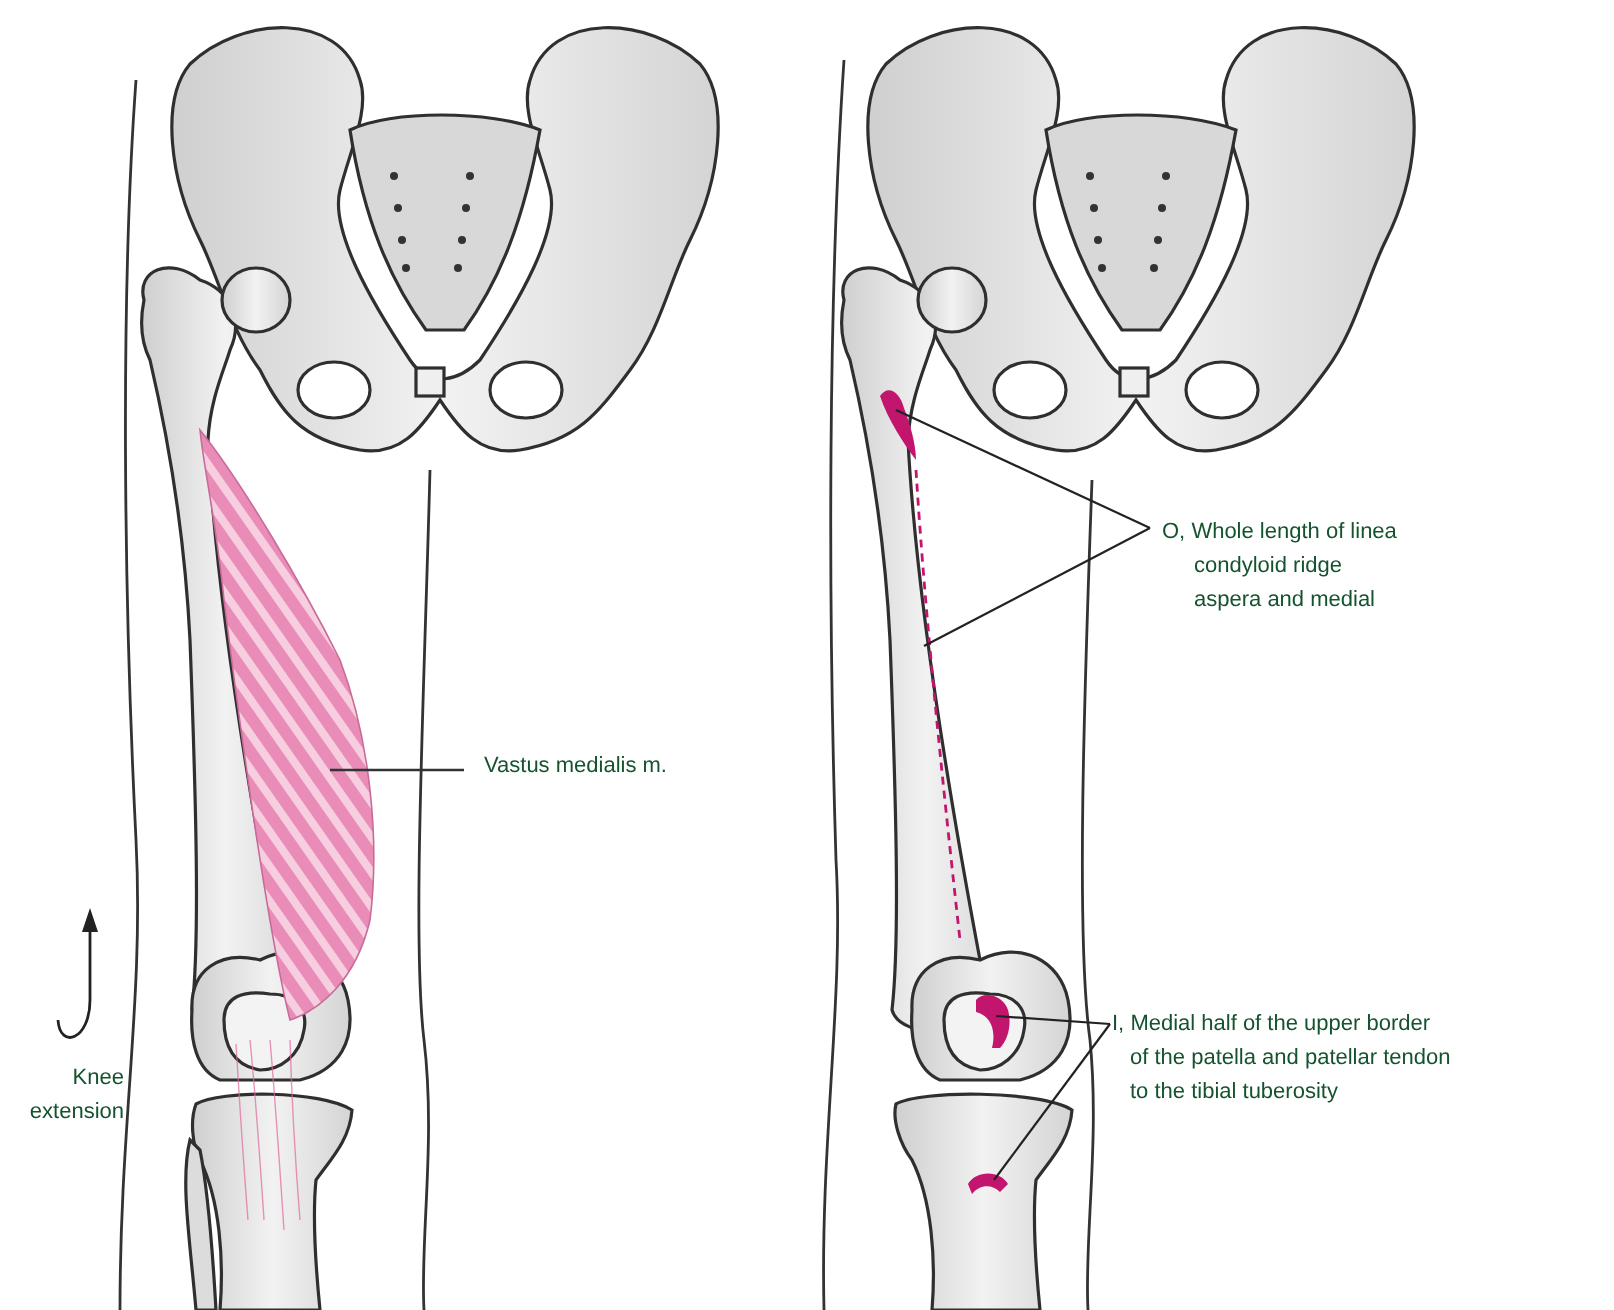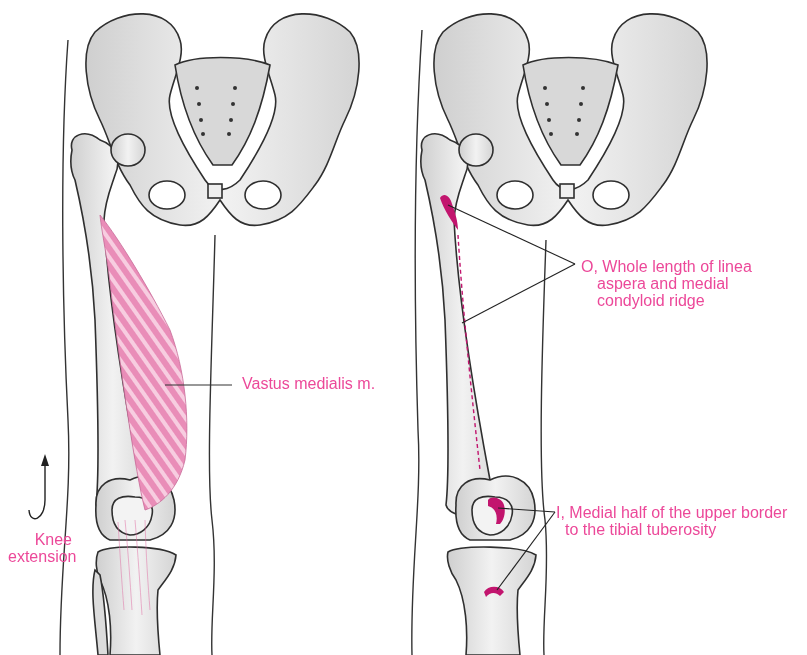--- a/index.html
+++ b/index.html
@@ -1,21 +1,21 @@
 <!DOCTYPE html>
 <html><head>
 <meta charset="utf-8">
 <style>
   html, body { margin: 0; padding: 0; background: #ffffff; }
   body { width: 807px; height: 655px; overflow: hidden; position: relative;
          font-family: "Liberation Sans", "DejaVu Sans", sans-serif; color: #2b2b2b; }
   .figure { position: absolute; left: 0; top: 0; width: 807px; height: 655px; }
   .panel { position: absolute; top: 0; width: 404px; height: 655px; }
   .panel svg { position: absolute; left: 0; top: 0; }
-  .label { position: absolute; font-size: 16px; line-height: 17px; color: #ec4899; white-space: nowrap; }
+  .label { position: absolute; font-size: 11px; line-height: 17px; color: #14532d; white-space: nowrap; }
   .label .indent { display: block; padding-left: 16px; }
   .label-right { text-align: right; }
 </style>
 </head>
 <body>
 
 <div class="figure">
 
   <div class="panel" style="left:0;padding-left:20px;">
     <svg width="404" height="655" viewBox="0 0 404 655">
@@ -72,21 +72,21 @@
           <path d="M118,522 C120,555 122,585 124,610"></path>
       </g>
 
       <line x1="165" y1="385" x2="232" y2="385" stroke="#333" stroke-width="1.2"></line>
 
       <path d="M45,460 L45,500 C45,520 30,525 29,510" fill="none" stroke="#222" stroke-width="1.4"></path>
       <polygon points="45,454 41,466 49,466" fill="#222"></polygon>
     </svg>
 
     <div class="label" style="left:242px; top:375px;">Vastus medialis m.</div>
-    <div class="label label-right" style="left:14px; top:531px; width:58px;">
+    <div class="label label-right" style="left:4px; top:531px; width:58px;">
       <span style="display:block;">Knee</span>
       <span style="display:block; margin-left:-6px;">extension</span>
     </div>
   </div>
 
   <div class="panel" style="left:400px;">
     <svg width="407" height="655" viewBox="0 0 407 655">
       <defs>
         <linearGradient id="boneR" x1="0" x2="1">
           <stop offset="0" stop-color="#cfcfcf"></stop>
@@ -135,23 +135,24 @@
       </g>
       <g stroke="#222" stroke-width="1.1" fill="none">
         <line x1="98" y1="508" x2="155" y2="512"></line>
         <line x1="97" y1="590" x2="155" y2="512"></line>
       </g>
     </svg>
 
     <div class="label" style="left:181px; top:258px;">
       <span>O,</span>
       <span>Whole length of linea</span>
+      <span class="indent">condyloid ridge</span>
       <span class="indent">aspera and medial</span>
-      <span class="indent">condyloid ridge</span>
     </div>
 
     <div class="label" style="left:156px; top:504px;">
       <span>I,</span>
       <span>Medial half of the upper border</span>
+      <span class="indent" style="padding-left:9px;">of the patella and patellar tendon</span>
       <span class="indent" style="padding-left:9px;">to the tibial tuberosity</span>
     </div>
   </div>
 </div>
 
 </body></html>

